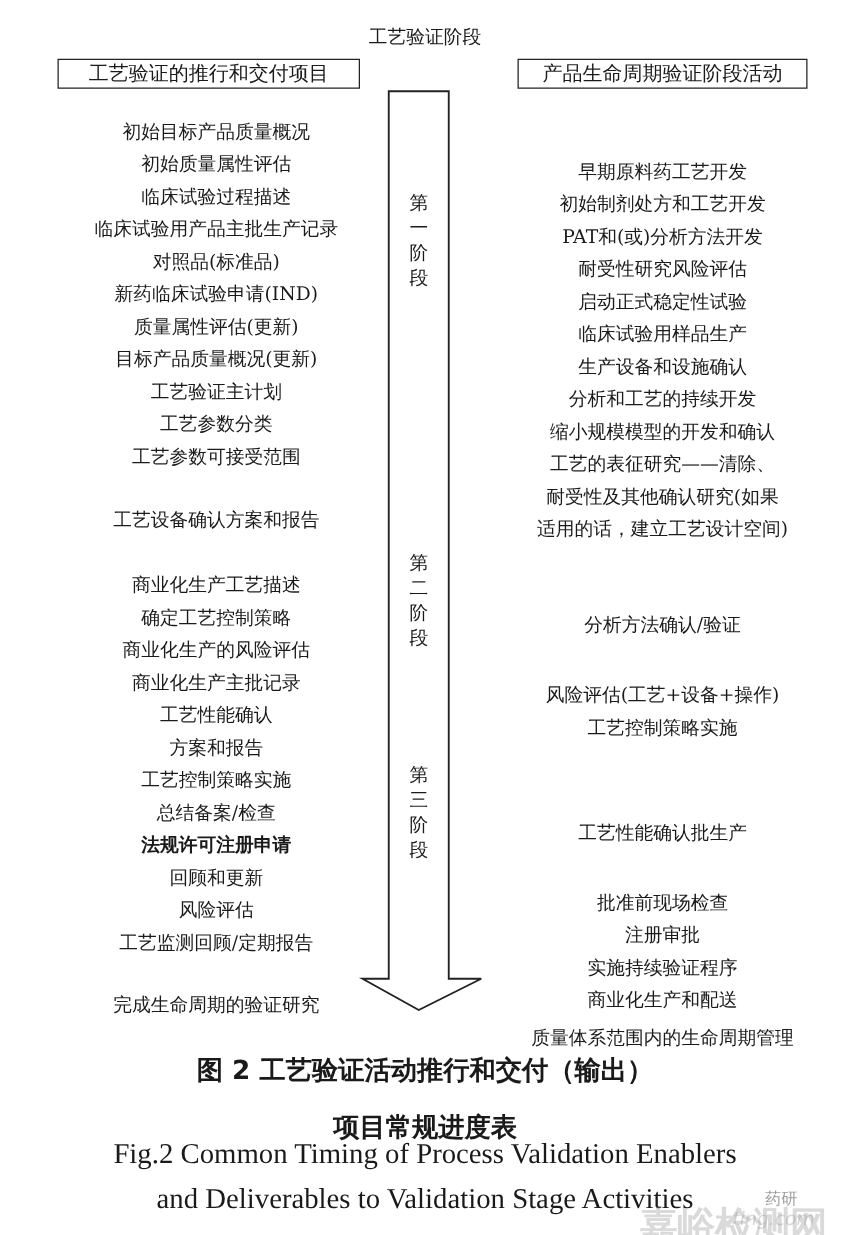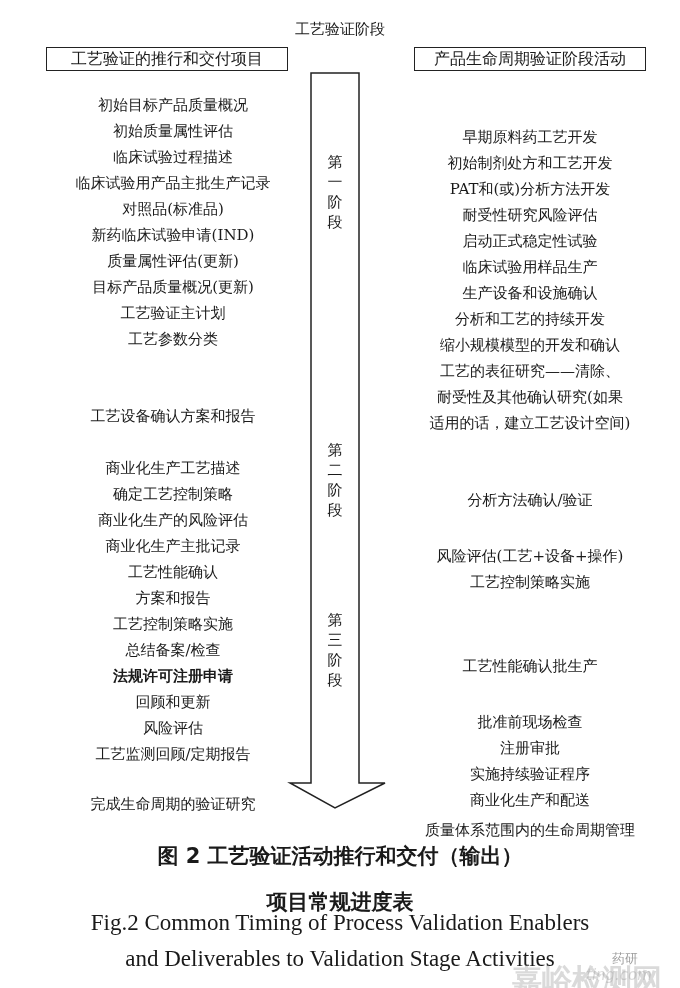--- a/index.html
+++ b/index.html
@@ -58,20 +58,21 @@
     <div class="item" style="top: 92px;">初始目标产品质量概况</div>
     <div class="item" style="top: 118px;">初始质量属性评估</div>
     <div class="item" style="top: 144px;">临床试验过程描述</div>
     <div class="item" style="top: 170px;">临床试验用产品主批生产记录</div>
     <div class="item" style="top: 196px;">对照品(标准品)</div>
     <div class="item" style="top: 222px;">新药临床试验申请(IND)</div>
     <div class="item" style="top: 248px;">质量属性评估(更新)</div>
     <div class="item" style="top: 274px;">目标产品质量概况(更新)</div>
     <div class="item" style="top: 300px;">工艺验证主计划</div>
     <div class="item" style="top: 326px;">工艺参数分类</div>
+    <div class="item" style="top: 352px;">工艺参数可接受范围</div>
     <div class="item" style="top: 403px;">工艺设备确认方案和报告</div>
     <div class="item" style="top: 455px;">商业化生产工艺描述</div>
     <div class="item" style="top: 481px;">确定工艺控制策略</div>
     <div class="item" style="top: 507px;">商业化生产的风险评估</div>
     <div class="item" style="top: 533px;">商业化生产主批记录</div>
     <div class="item" style="top: 559px;">工艺性能确认</div>
     <div class="item" style="top: 585px;">方案和报告</div>
     <div class="item" style="top: 611px;">工艺控制策略实施</div>
     <div class="item" style="top: 637px;">总结备案/检查</div>
     <div class="item" style="top: 663px; font-weight: bold;">法规许可注册申请</div>

